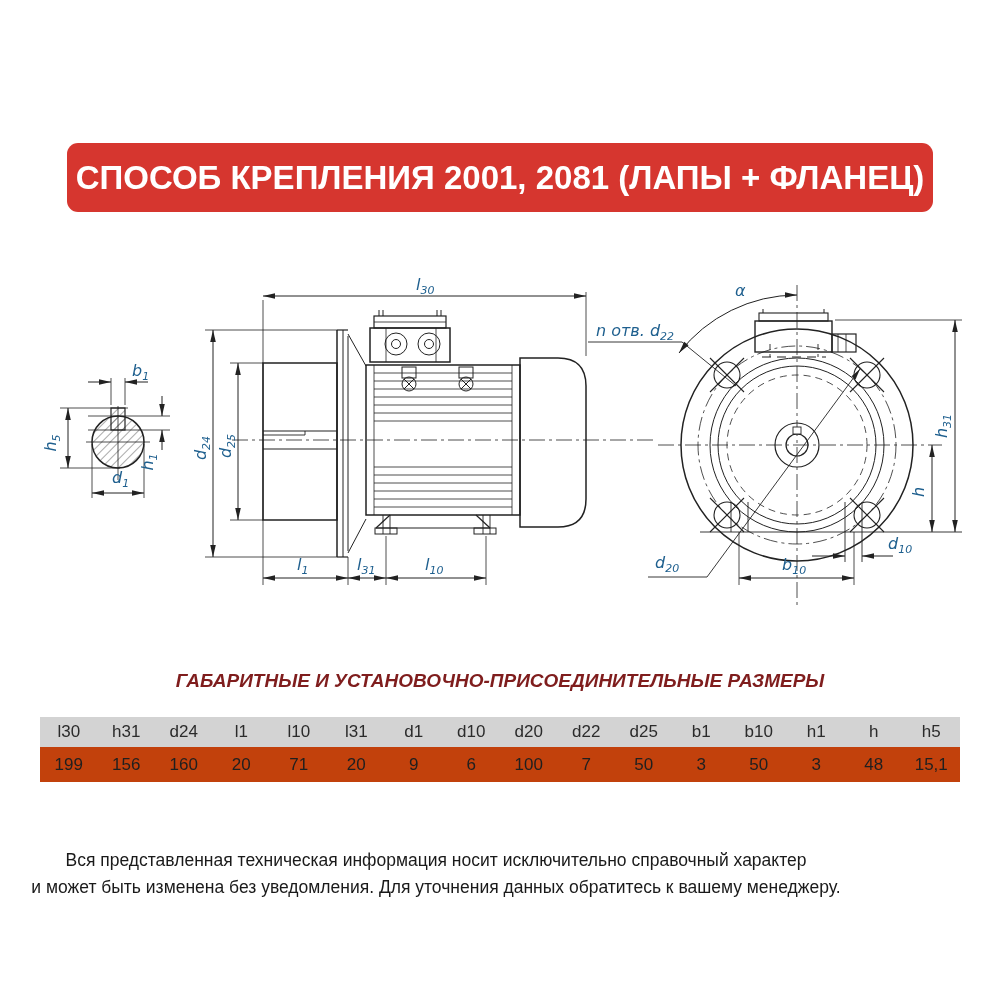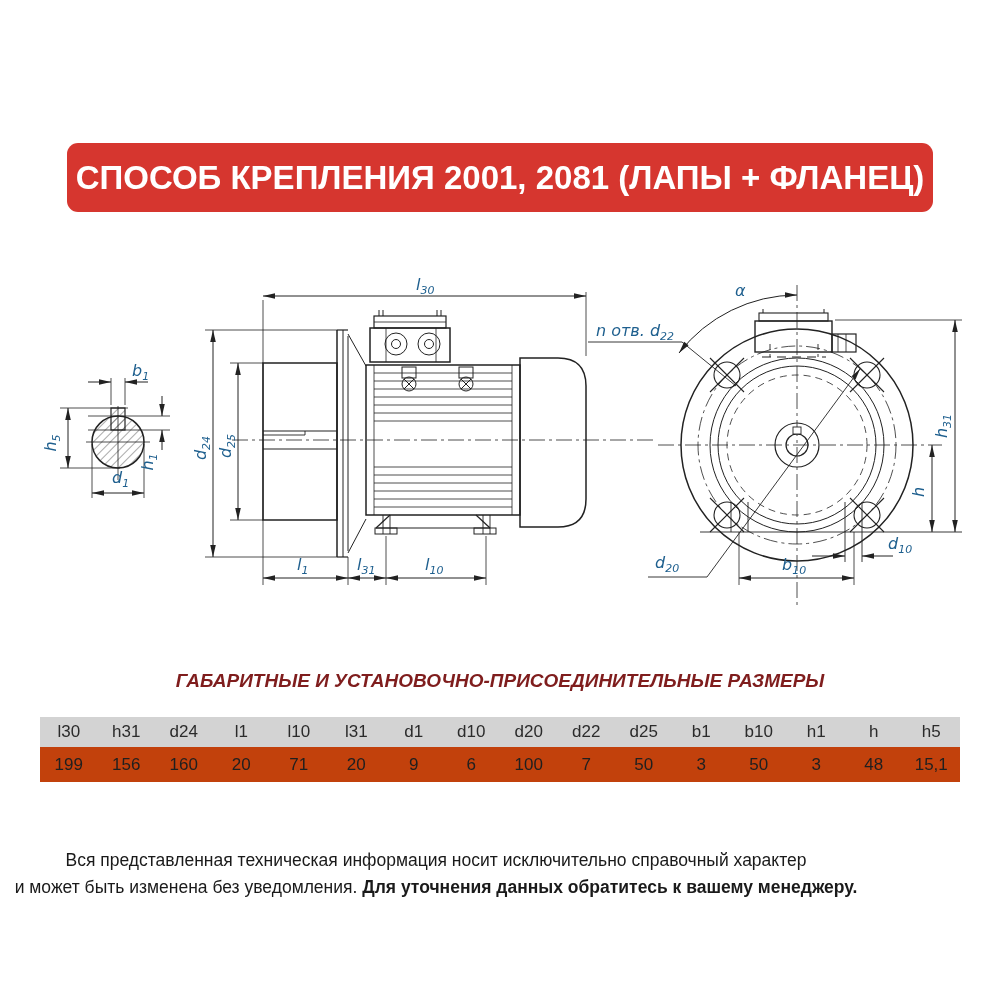--- a/index.html
+++ b/index.html
@@ -10,21 +10,21 @@
           font-weight:bold;font-size:33px;color:#ffffff;white-space:nowrap;}
   .drawing{position:absolute;left:0;top:255px;width:1000px;height:355px;}
   .sec-title{position:absolute;left:0;top:670px;width:1000px;text-align:center;
              font-weight:bold;font-size:19px;color:#7f1d1d;font-style:italic;}
   table.dims{position:absolute;left:40px;top:717px;width:920px;border-collapse:collapse;
              table-layout:fixed;font-size:17px;text-align:center;}
   table.dims tr.hdr td{background:#d3d3d3;height:28px;color:#2b2b2b;}
   table.dims tr.val td{background:#c2410c;height:33px;color:#1f1f1f;}
   .footer{position:absolute;left:0;top:847px;width:872px;text-align:center;
           font-size:17.5px;line-height:27px;color:#1a1a1a;}
-  .footer b{font-weight:bold;}
+  .footer b{font-weight:normal;}
   svg text{font-family:"DejaVu Sans",sans-serif;font-style:italic;fill:#1e5f8e;font-size:16px;}
 </style>
 </head>
 <body>
 
 <div class="banner" style="background: rgb(214, 54, 47); border-radius: 11px;">
   <span>СПОСОБ КРЕПЛЕНИЯ 2001, 2081 (ЛАПЫ + ФЛАНЕЦ)</span>
 </div>
 
 <svg class="drawing" viewBox="0 255 1000 355" width="1000" height="355" xmlns="http://www.w3.org/2000/svg">

